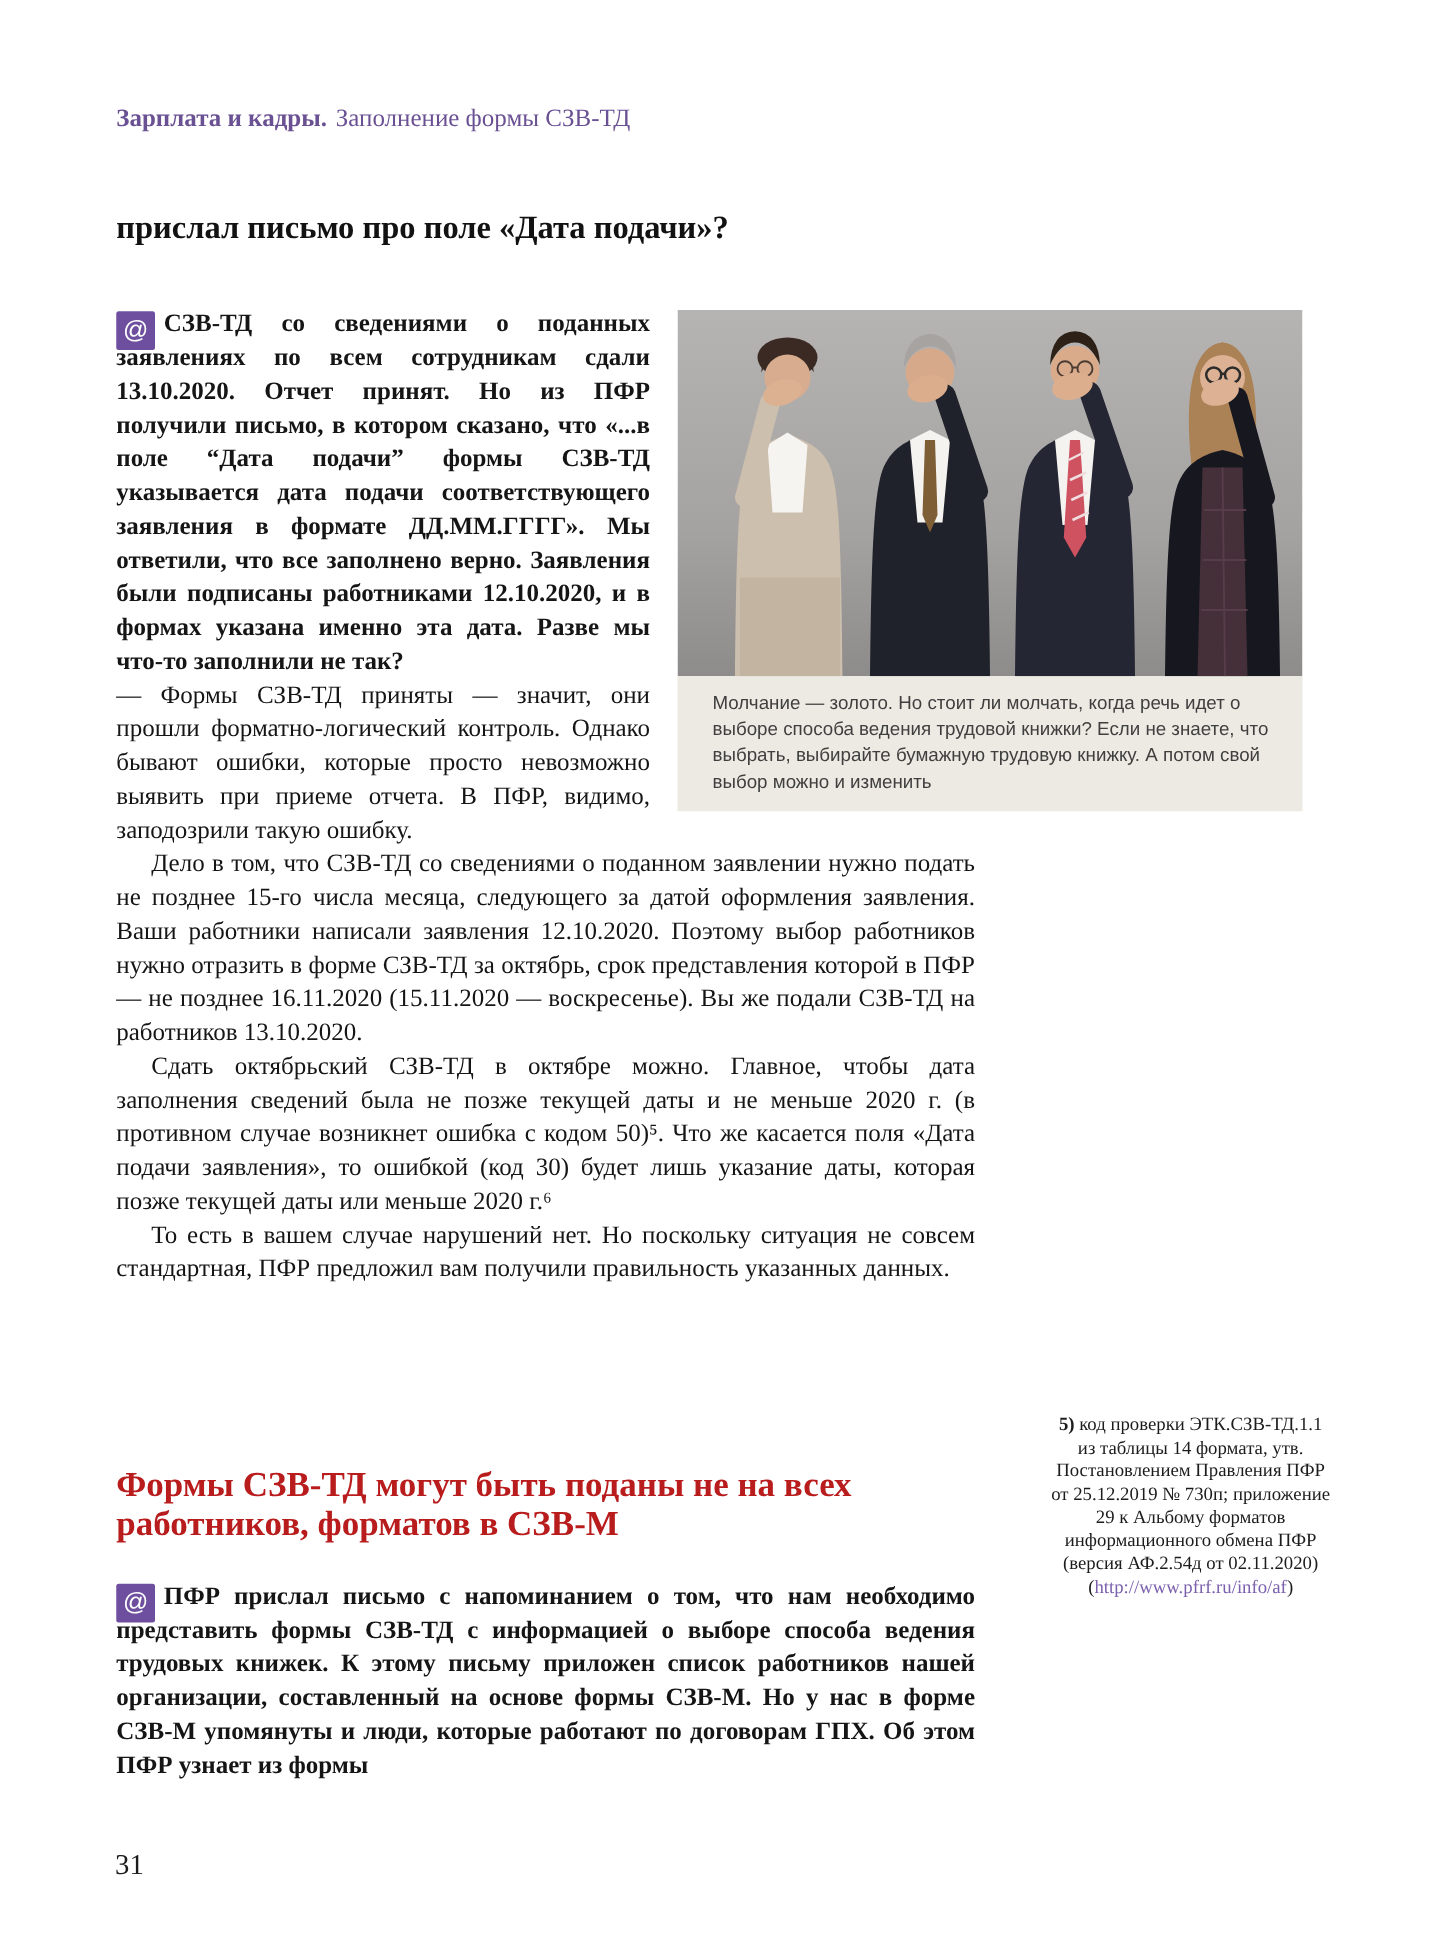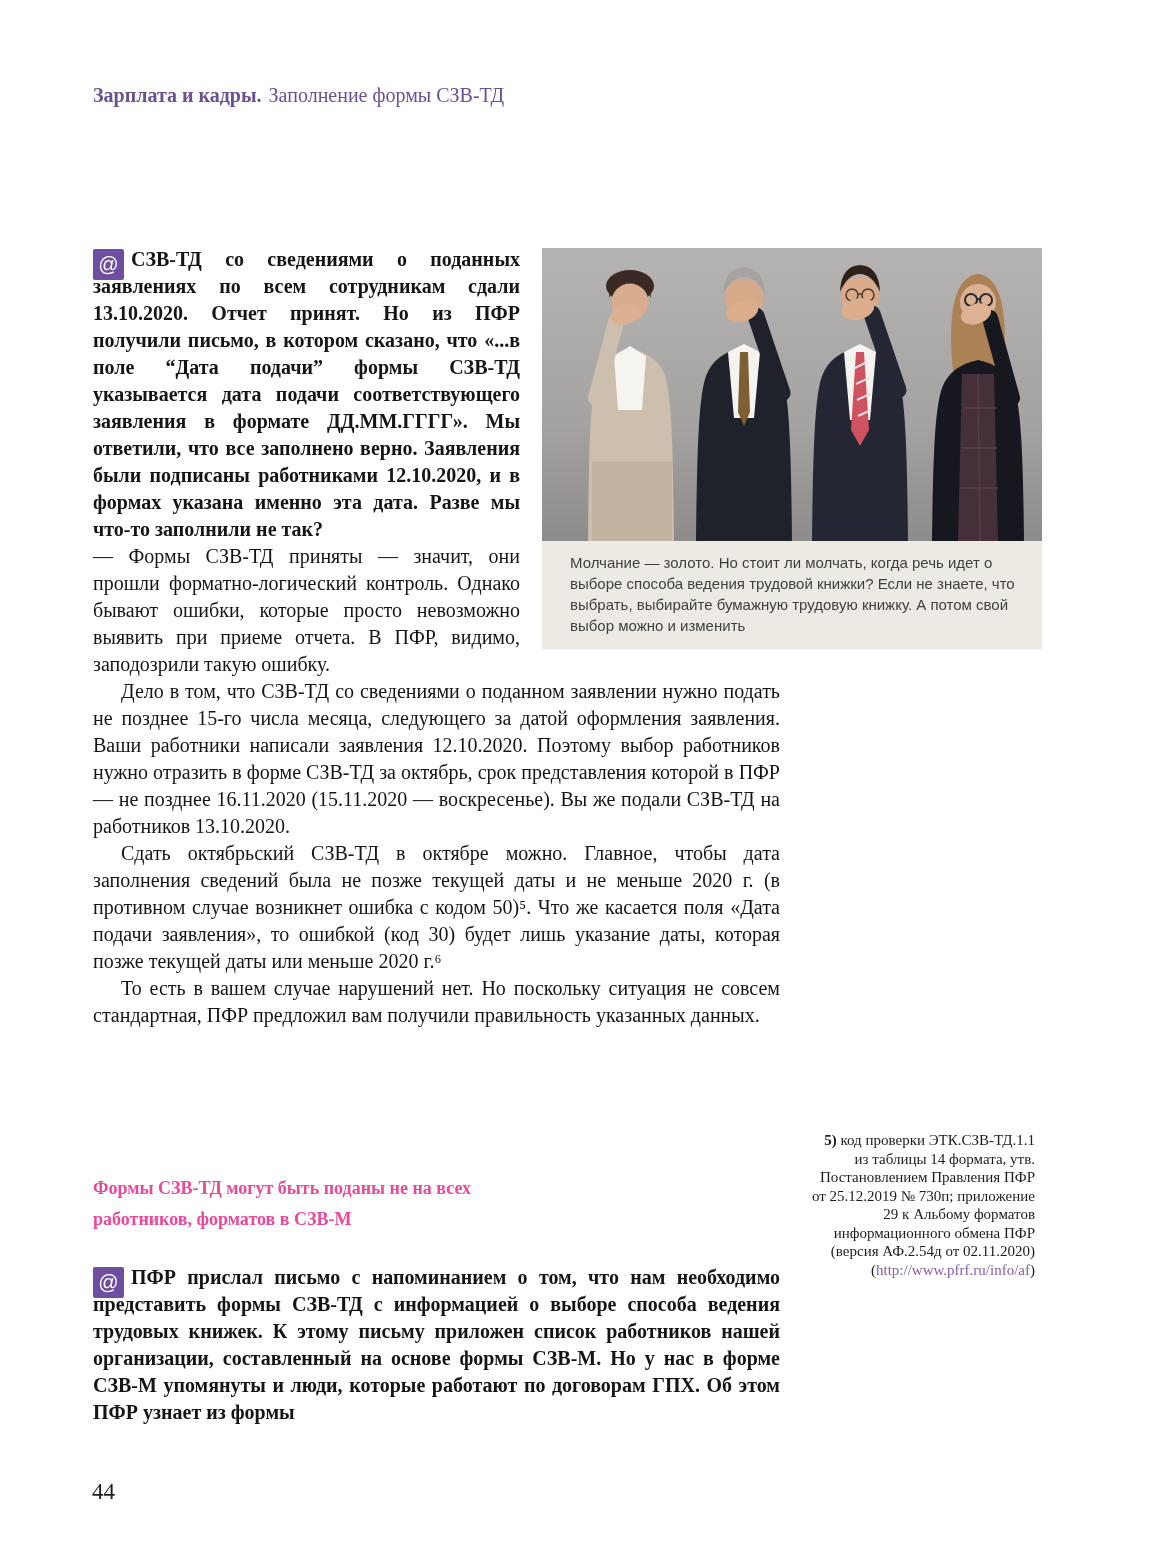--- a/index.html
+++ b/index.html
@@ -17,21 +17,21 @@
     font-size:20px;line-height:26px;color:#6a5193;
   }
   .mag-header .bold{font-weight:700;margin-right:7px;}
   
   .h1{
     position:absolute;left:93px;top:166px;width:720px;
     font-size:26px;line-height:32px;font-weight:700;color:#121212;
   }
   .h2{
     position:absolute;left:93px;top:1173px;width:720px;
-    font-size:18px;line-height:31px;font-weight:700;color:#ec4899;
+    font-size:28px;line-height:31px;font-weight:700;color:#b91c1c;
   }
   
   .article{
     position:absolute;left:93px;top:246px;width:687px;
     font-size:20px;line-height:27px;text-align:justify;
   }
   .article p{margin:0;padding:0;}
   .indent{text-indent:28px;}
   .q{font-weight:700;position:relative;text-indent:38px;}
   .at-icon{
@@ -55,42 +55,43 @@
     font-size:15px;line-height:21px;color:#3f3f3f;
     text-align:left;
   }
   
   .article2{
     position:absolute;left:93px;top:1244px;width:687px;
     font-size:20px;line-height:27px;text-align:justify;
   }
   
   .sidebar{
-    position:absolute;left:810px;top:1131px;width:225px;
-    font-size:15px;line-height:18.5px;color:#1c1c1c;text-align:right;
+    position:absolute;left:840px;top:1131px;width:225px;
+    font-size:15px;line-height:18.5px;color:#1c1c1c;text-align:center;
   }
   .sidebar p{margin:0 0 6px 0;}
   .fn-label{font-weight:700;}
   .fn-link{color:#7c61ae;text-decoration:none;cursor:pointer;}
   
   .pagenum{
     position:absolute;left:92px;top:1479px;
     font-size:23px;color:#1c1c1c;
   }
 </style>
 </head>
 <body>
 
 <div class="page">
 
   <div class="mag-header">
     <span class="bold">Зарплата и кадры.</span><span>Заполнение формы СЗВ-ТД</span>
   </div>
 
   <div class="h1">
+    <div>прислал письмо про поле «Дата подачи»?</div>
   </div>
 
   <div class="article">
     <div class="fig-spacer"></div>
 
     <div class="figure">
       <svg class="photo" viewBox="0 0 500 293" xmlns="http://www.w3.org/2000/svg">
         <defs>
           <linearGradient id="bgGrad" x1="0" y1="0" x2="0" y2="1">
             <stop offset="0" stop-color="#b6b4b3"></stop>
@@ -165,15 +166,15 @@
   </div>
 
   <div class="article2">
     <p class="q"><span class="at-icon">@</span><span>ПФР прислал письмо с напоминанием о том, что нам необходимо представить формы СЗВ-ТД с информацией о выборе способа ведения трудовых книжек. К этому письму приложен список работников нашей организации, составленный на основе формы СЗВ-М. Но у нас в форме СЗВ-М упомянуты и люди, которые работают по договорам ГПХ. Об этом ПФР узнает из формы</span></p>
   </div>
 
   <div class="sidebar">
     <p><span class="fn-label">5)</span> <span>код проверки ЭТК.СЗВ-ТД.1.1 из таблицы 14 формата, утв. Постановлением Правления ПФР от 25.12.2019 № 730п; приложение 29 к Альбому форматов информационного обмена ПФР (версия АФ.2.54д от 02.11.2020) (</span><a class="fn-link">http://www.pfrf.ru/info/af</a><span>)</span></p>
   </div>
 
-  <div class="pagenum">44</div>
+  <div class="pagenum">31</div>
 
 </div>
 
 </body></html>

